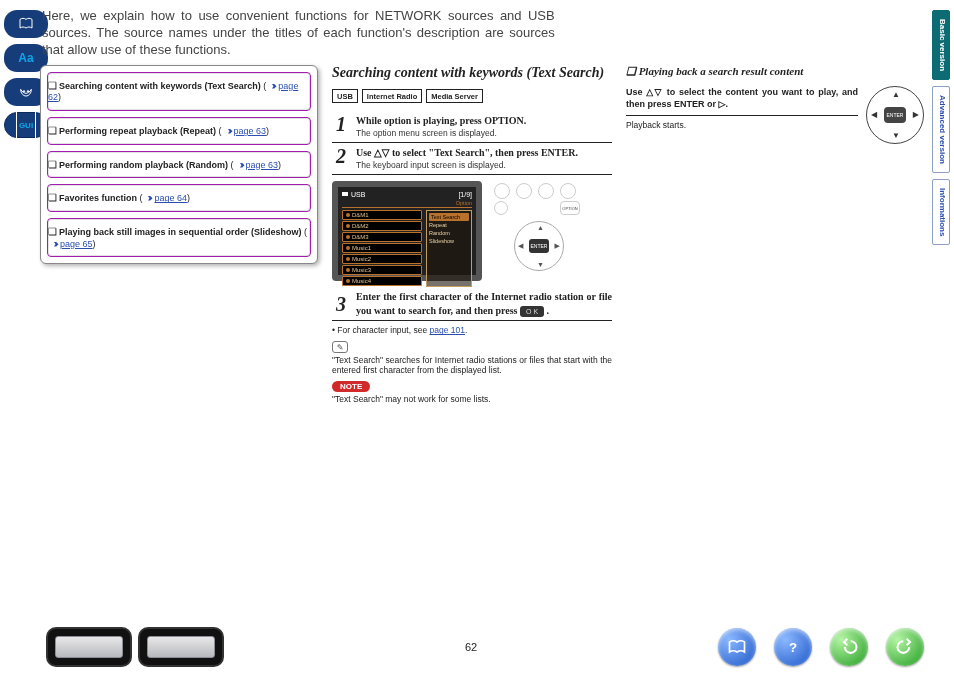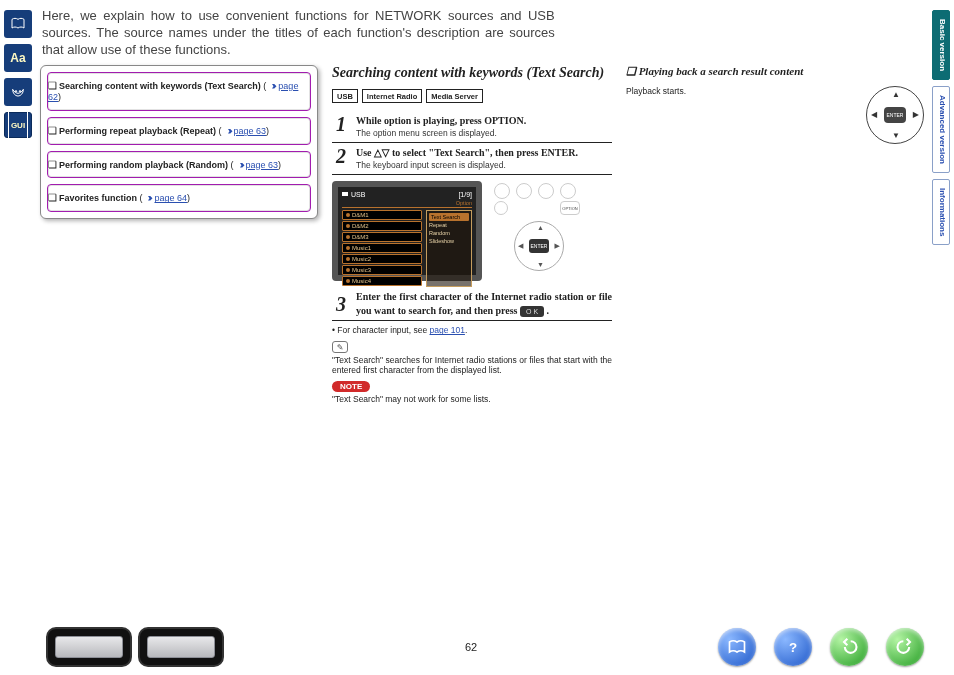--- a/index.html
+++ b/index.html
@@ -23,25 +23,25 @@
     position: relative;
   }
   
   .left-rail {
     position: absolute;
     left: 4px; top: 10px;
     width: 30px;
     display: flex; flex-direction: column; gap: 6px;
   }
   .rail-btn {
-    width: 28px; height: 28px;
+    width: 44px; height: 28px;
     background: var(--blue);
-    border-radius: 3px;
+    border-radius: 13px;
     display:flex;align-items:center;justify-content:center;
-    color:#fef9c3; font-size:11px;
+    color:#0ea5e9; font-size:11px;
   }
   .rail-btn.gui { height: 26px; font-size:8px; font-weight:bold; border:1px solid #0a2a5a;}
   .rail-btn svg { width:16px; height:16px; fill:#fff; stroke:#fff; }
 
   .page {
     position:absolute;
     left: 40px; top: 8px; right: 30px; bottom: 10px;
   }
   .title-bar {
     background: var(--blue);
@@ -329,20 +329,26 @@
           (<svg class="hand" viewBox="0 0 16 10">
               <path d="M1 6h9l-2-3h3l3 3-3 3h-3l2-3H1z" fill="#2a4fb0"></path>
             </svg><a class="page-link">page 63</a>)
         </div>
         <div class="toc-item">
           <span class="sq">❏</span><b>Favorites function</b>
           (<svg class="hand" viewBox="0 0 16 10">
               <path d="M1 6h9l-2-3h3l3 3-3 3h-3l2-3H1z" fill="#2a4fb0"></path>
             </svg><a class="page-link">page 64</a>)
         </div>
+        <div class="toc-item">
+          <span class="sq">❏</span><b>Playing back still images in sequential order (Slideshow)</b>
+          (<svg class="hand" viewBox="0 0 16 10">
+              <path d="M1 6h9l-2-3h3l3 3-3 3h-3l2-3H1z" fill="#2a4fb0"></path>
+            </svg><a class="page-link">page 65</a>)
+        </div>
       </div>
     </div>
 
     <div class="col mid">
       <h2>Searching content with keywords (Text Search)</h2>
       <div class="badges">
         <span class="badge">USB</span>
         <span class="badge">Internet Radio</span>
         <span class="badge">Media Server</span>
       </div>
@@ -439,20 +445,23 @@
       </div>
       <div style="font-size:8.5px;text-align:justify;margin-top:2px">"Text Search" searches for Internet radio stations or files that start with the entered first character from the displayed list.</div>
       <div class="note-pill">NOTE</div>
       <div style="font-size:8.5px">"Text Search" may not work for some lists.</div>
     </div>
 
     <div class="col right">
       <h2 class="sub">❏ <span>Playing back a search result content</span></h2>
       <div style="display:flex;gap:8px;align-items:flex-start">
         <div style="flex:1">
+          <div class="right-box">
+            <b><span>Use </span><span class="tri-up"></span><span class="tri-down"></span><span> to select the content you want to play, and then press </span><span>ENTER</span><span> or </span><span class="tri-right"></span>.</b>
+          </div>
           <div style="font-size:8.5px">Playback starts.</div>
         </div>
         <div class="dpad-illus" style="position:relative;top:0">
           <span class="a" style="top:3px;left:25px">▲</span>
           <span class="a" style="bottom:3px;left:25px">▼</span>
           <span class="a" style="left:4px;top:23px">◀</span>
           <span class="a" style="right:4px;top:23px">▶</span>
           <div class="c">ENTER</div>
         </div>
       </div>

